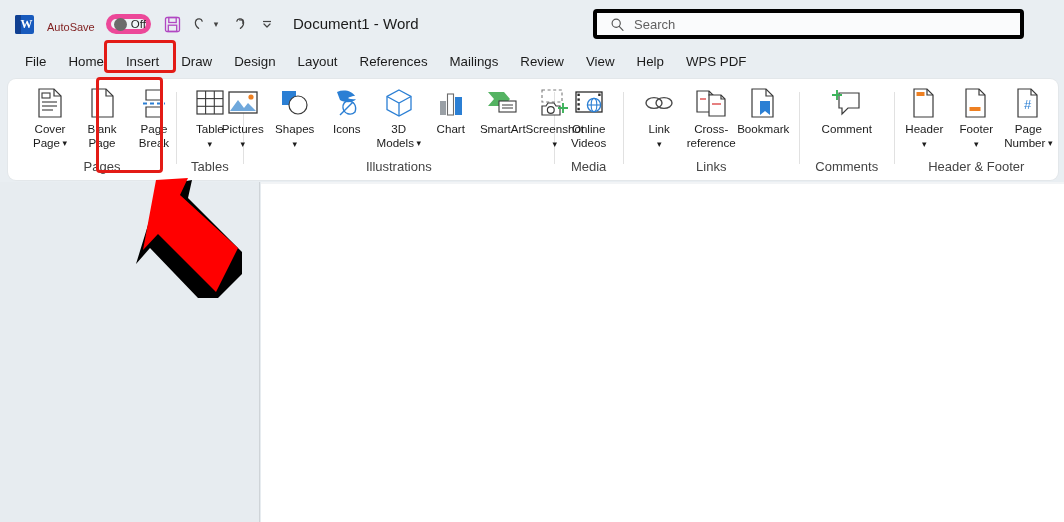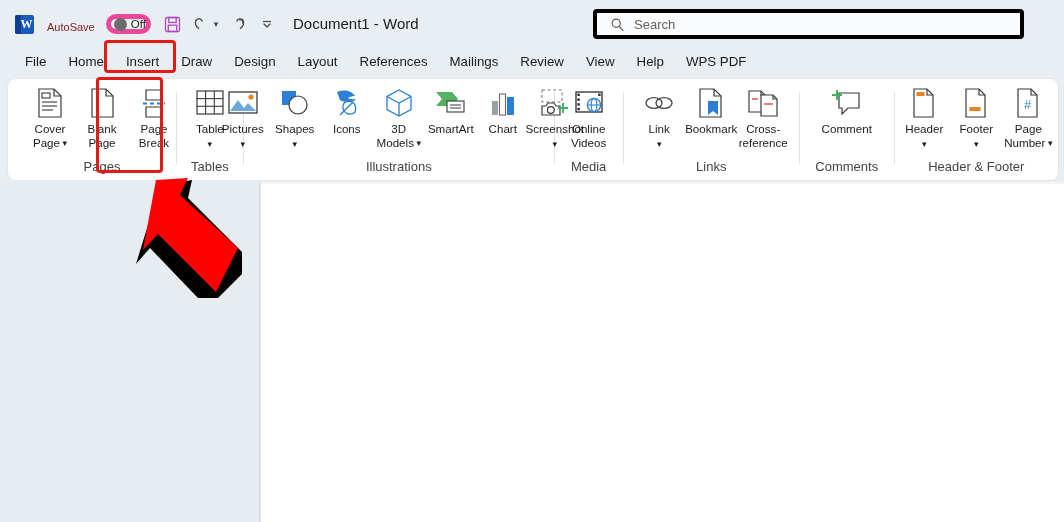--- a/index.html
+++ b/index.html
@@ -383,38 +383,38 @@
                 <svg width="30" height="30" viewBox="0 0 30 30">
                   <path d="M15 2 L27 8.5 L27 21.5 L15 28 L3 21.5 L3 8.5 Z" fill="#fff" stroke="#2b7fd4" stroke-width="1.3"></path>
                   <path d="M3 8.5 L15 15 L27 8.5 M15 15 L15 28" fill="none" stroke="#2b7fd4" stroke-width="1.3"></path>
                 </svg>
               </div>
               <div class="btn-label">3D
 Models<span class="dd"> ▾</span></div>
             </div>
             <div class="btn">
               <div class="btn-icon">
+                <svg width="30" height="28" viewBox="0 0 30 28">
+                  <rect x="4" y="12" width="6" height="14" fill="#9aa0a6"></rect>
+                  <rect x="11.5" y="5" width="6" height="21" fill="#fff" stroke="#6b6b6b" stroke-width="1.1"></rect>
+                  <rect x="19" y="8" width="7" height="18" fill="#2b7fd4"></rect>
+                </svg>
+              </div>
+              <div class="btn-label">Chart</div>
+            </div>
+            <div class="btn">
+              <div class="btn-icon">
                 <svg width="34" height="28" viewBox="0 0 34 28">
                   <path d="M2 3 L18 3 L24 10 L18 17 L2 17 L8 10 Z" fill="#54b362"></path>
                   <rect x="13" y="12" width="17" height="11" fill="#fff" stroke="#3a3a3a" stroke-width="1.1"></rect>
                   <line x1="16" y1="16" x2="27" y2="16" stroke="#3a3a3a" stroke-width="1"></line>
                   <line x1="16" y1="19" x2="27" y2="19" stroke="#3a3a3a" stroke-width="1"></line>
                 </svg>
               </div>
               <div class="btn-label">SmartArt</div>
-            </div>
-            <div class="btn">
-              <div class="btn-icon">
-                <svg width="30" height="28" viewBox="0 0 30 28">
-                  <rect x="4" y="12" width="6" height="14" fill="#9aa0a6"></rect>
-                  <rect x="11.5" y="5" width="6" height="21" fill="#fff" stroke="#6b6b6b" stroke-width="1.1"></rect>
-                  <rect x="19" y="8" width="7" height="18" fill="#2b7fd4"></rect>
-                </svg>
-              </div>
-              <div class="btn-label">Chart</div>
             </div>
             <div class="btn">
               <div class="btn-icon">
                 <svg width="34" height="30" viewBox="0 0 34 30">
                   <rect x="4" y="2" width="20" height="12" fill="none" stroke="#7a7a7a" stroke-width="1.1" stroke-dasharray="3,2.6"></rect>
                   <path d="M4 18 h4 l2-3 h6 l2 3 h4 v9 H4 Z" fill="#fff" stroke="#3a3a3a" stroke-width="1.2"></path>
                   <circle cx="12.8" cy="22" r="3.4" fill="none" stroke="#3a3a3a" stroke-width="1.2"></circle>
                   <path d="M25 15 v10 M20 20 h10" stroke="#3db35b" stroke-width="1.9"></path>
                 </svg>
               </div>
@@ -457,42 +457,42 @@
                 <svg width="32" height="24" viewBox="0 0 32 24">
                   <ellipse cx="11" cy="12" rx="8" ry="5.4" fill="none" stroke="#4a4a4a" stroke-width="1.4"></ellipse>
                   <ellipse cx="21" cy="12" rx="8" ry="5.4" fill="none" stroke="#4a4a4a" stroke-width="1.4"></ellipse>
                 </svg>
               </div>
               <div class="btn-label">Link<span class="dd">
 ▾</span></div>
             </div>
             <div class="btn">
               <div class="btn-icon">
-                <svg width="30" height="32" viewBox="0 0 30 32">
-                  <path d="M4 2 h14 l7 7 v21 H4 Z" fill="#fff" stroke="#3a3a3a" stroke-width="1.2"></path>
-                  <path d="M18 2 v7 h7" fill="none" stroke="#3a3a3a" stroke-width="1.2"></path>
-                  <path d="M12 14 h10 v14 l-5 -4 l-5 4 Z" fill="#2b7fd4"></path>
-                </svg>
-              </div>
-              <div class="btn-label">Bookmark</div>
-            </div>
-            <div class="btn">
-              <div class="btn-icon">
                 <svg width="34" height="30" viewBox="0 0 34 30">
                   <path d="M3 3 h12 l4 4 v17 H3 Z" fill="#fff" stroke="#3a3a3a" stroke-width="1.2"></path>
                   <path d="M15 3 v4 h4" fill="none" stroke="#3a3a3a" stroke-width="1.2"></path>
                   <path d="M15 7 h12 l4 4 v17 H15 Z" fill="#fff" stroke="#3a3a3a" stroke-width="1.2"></path>
                   <path d="M27 7 v4 h4" fill="none" stroke="#3a3a3a" stroke-width="1.2"></path>
                   <line x1="6" y1="11" x2="12" y2="11" stroke="#d93b3b" stroke-width="1.3"></line>
                   <line x1="18" y1="16" x2="27" y2="16" stroke="#d93b3b" stroke-width="1.3"></line>
                 </svg>
               </div>
               <div class="btn-label">Cross-
 reference</div>
             </div>
+            <div class="btn">
+              <div class="btn-icon">
+                <svg width="30" height="32" viewBox="0 0 30 32">
+                  <path d="M4 2 h14 l7 7 v21 H4 Z" fill="#fff" stroke="#3a3a3a" stroke-width="1.2"></path>
+                  <path d="M18 2 v7 h7" fill="none" stroke="#3a3a3a" stroke-width="1.2"></path>
+                  <path d="M12 14 h10 v14 l-5 -4 l-5 4 Z" fill="#2b7fd4"></path>
+                </svg>
+              </div>
+              <div class="btn-label">Bookmark</div>
+            </div>
           </div>
           <div class="group-label">Links</div>
         </div>
         <div class="group-sep"></div>
         <div class="group" style="width: 94px;">
           <div class="group-items">
             <div class="btn">
               <div class="btn-icon">
                 <svg width="32" height="30" viewBox="0 0 32 30">
                   <path d="M8 5 h20 v15 H17 l-6 6 v-6 H8 Z" fill="#fff" stroke="#3a3a3a" stroke-width="1.2"></path>

